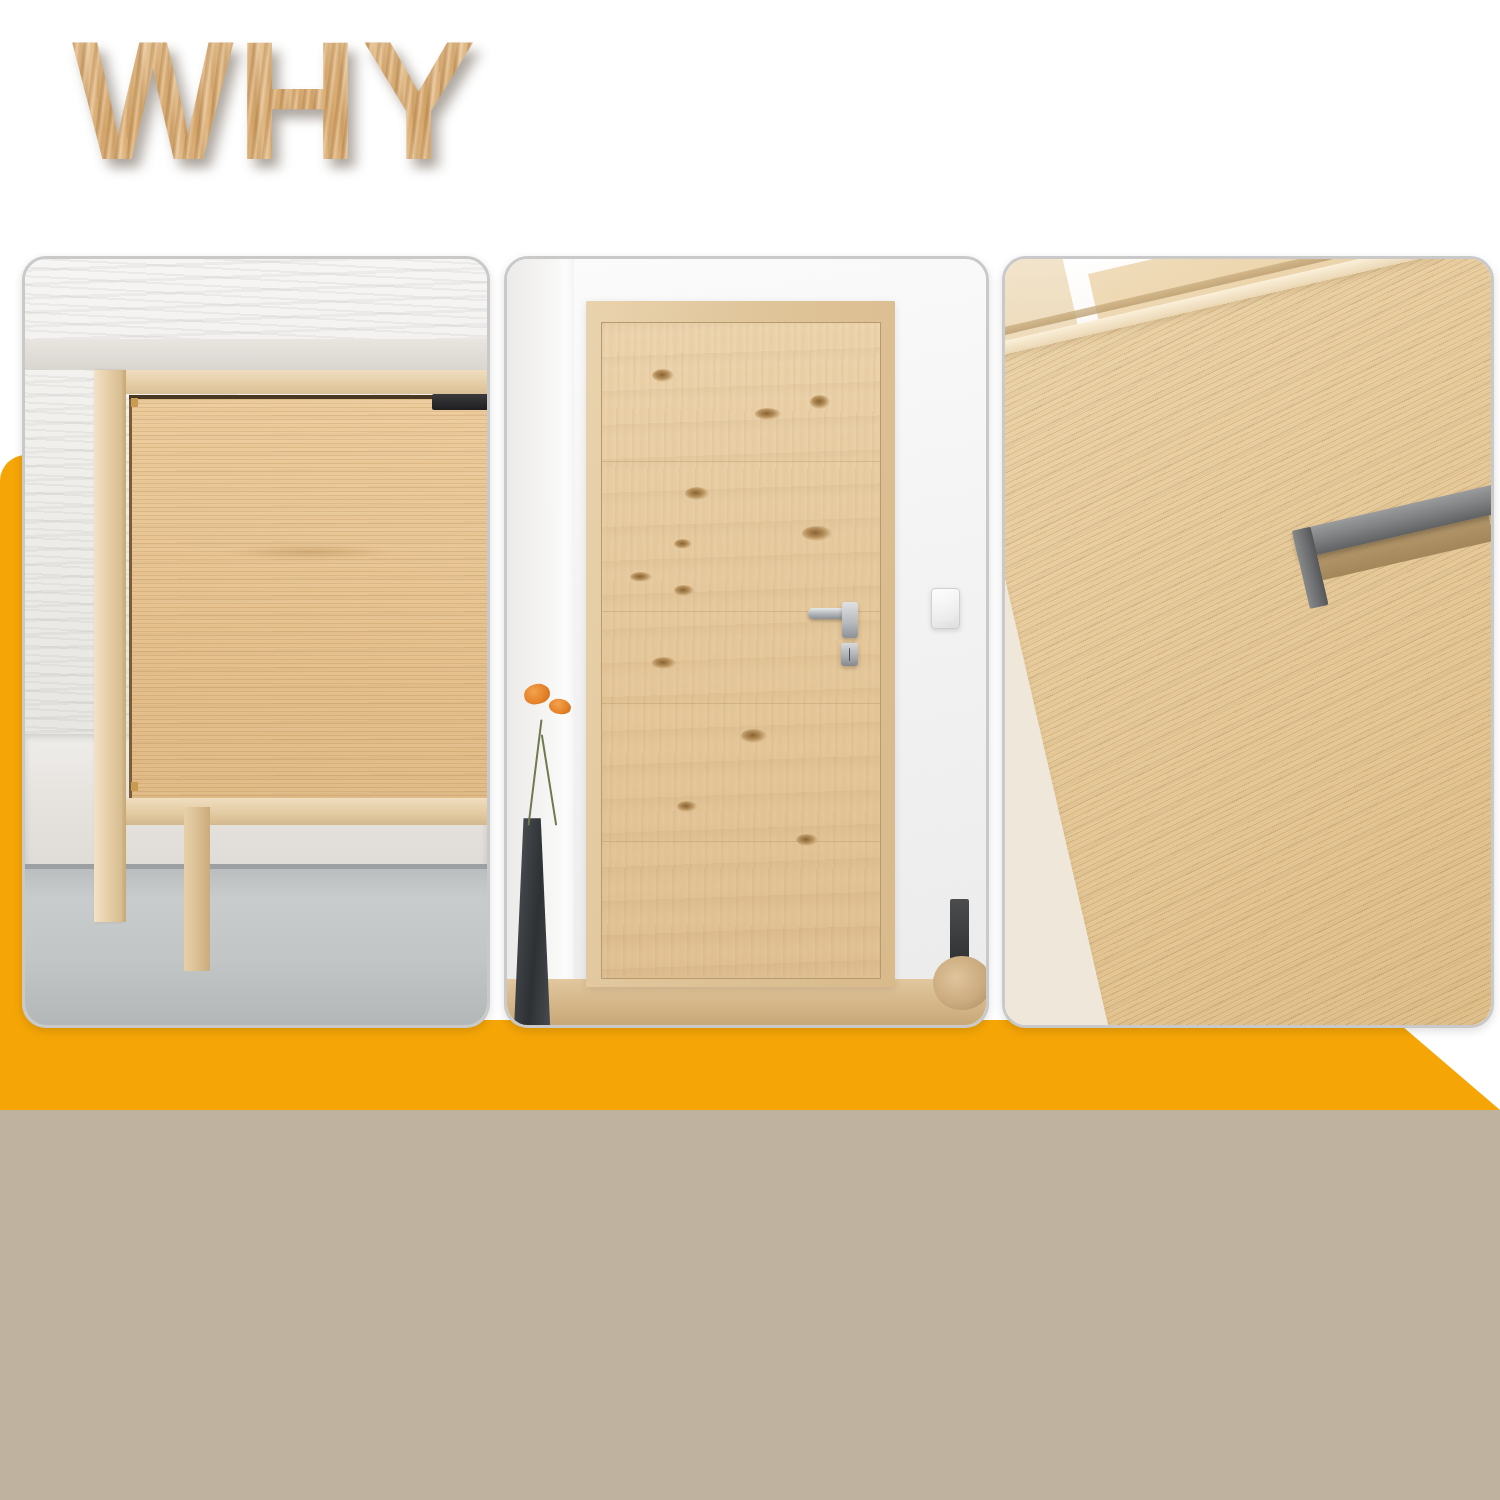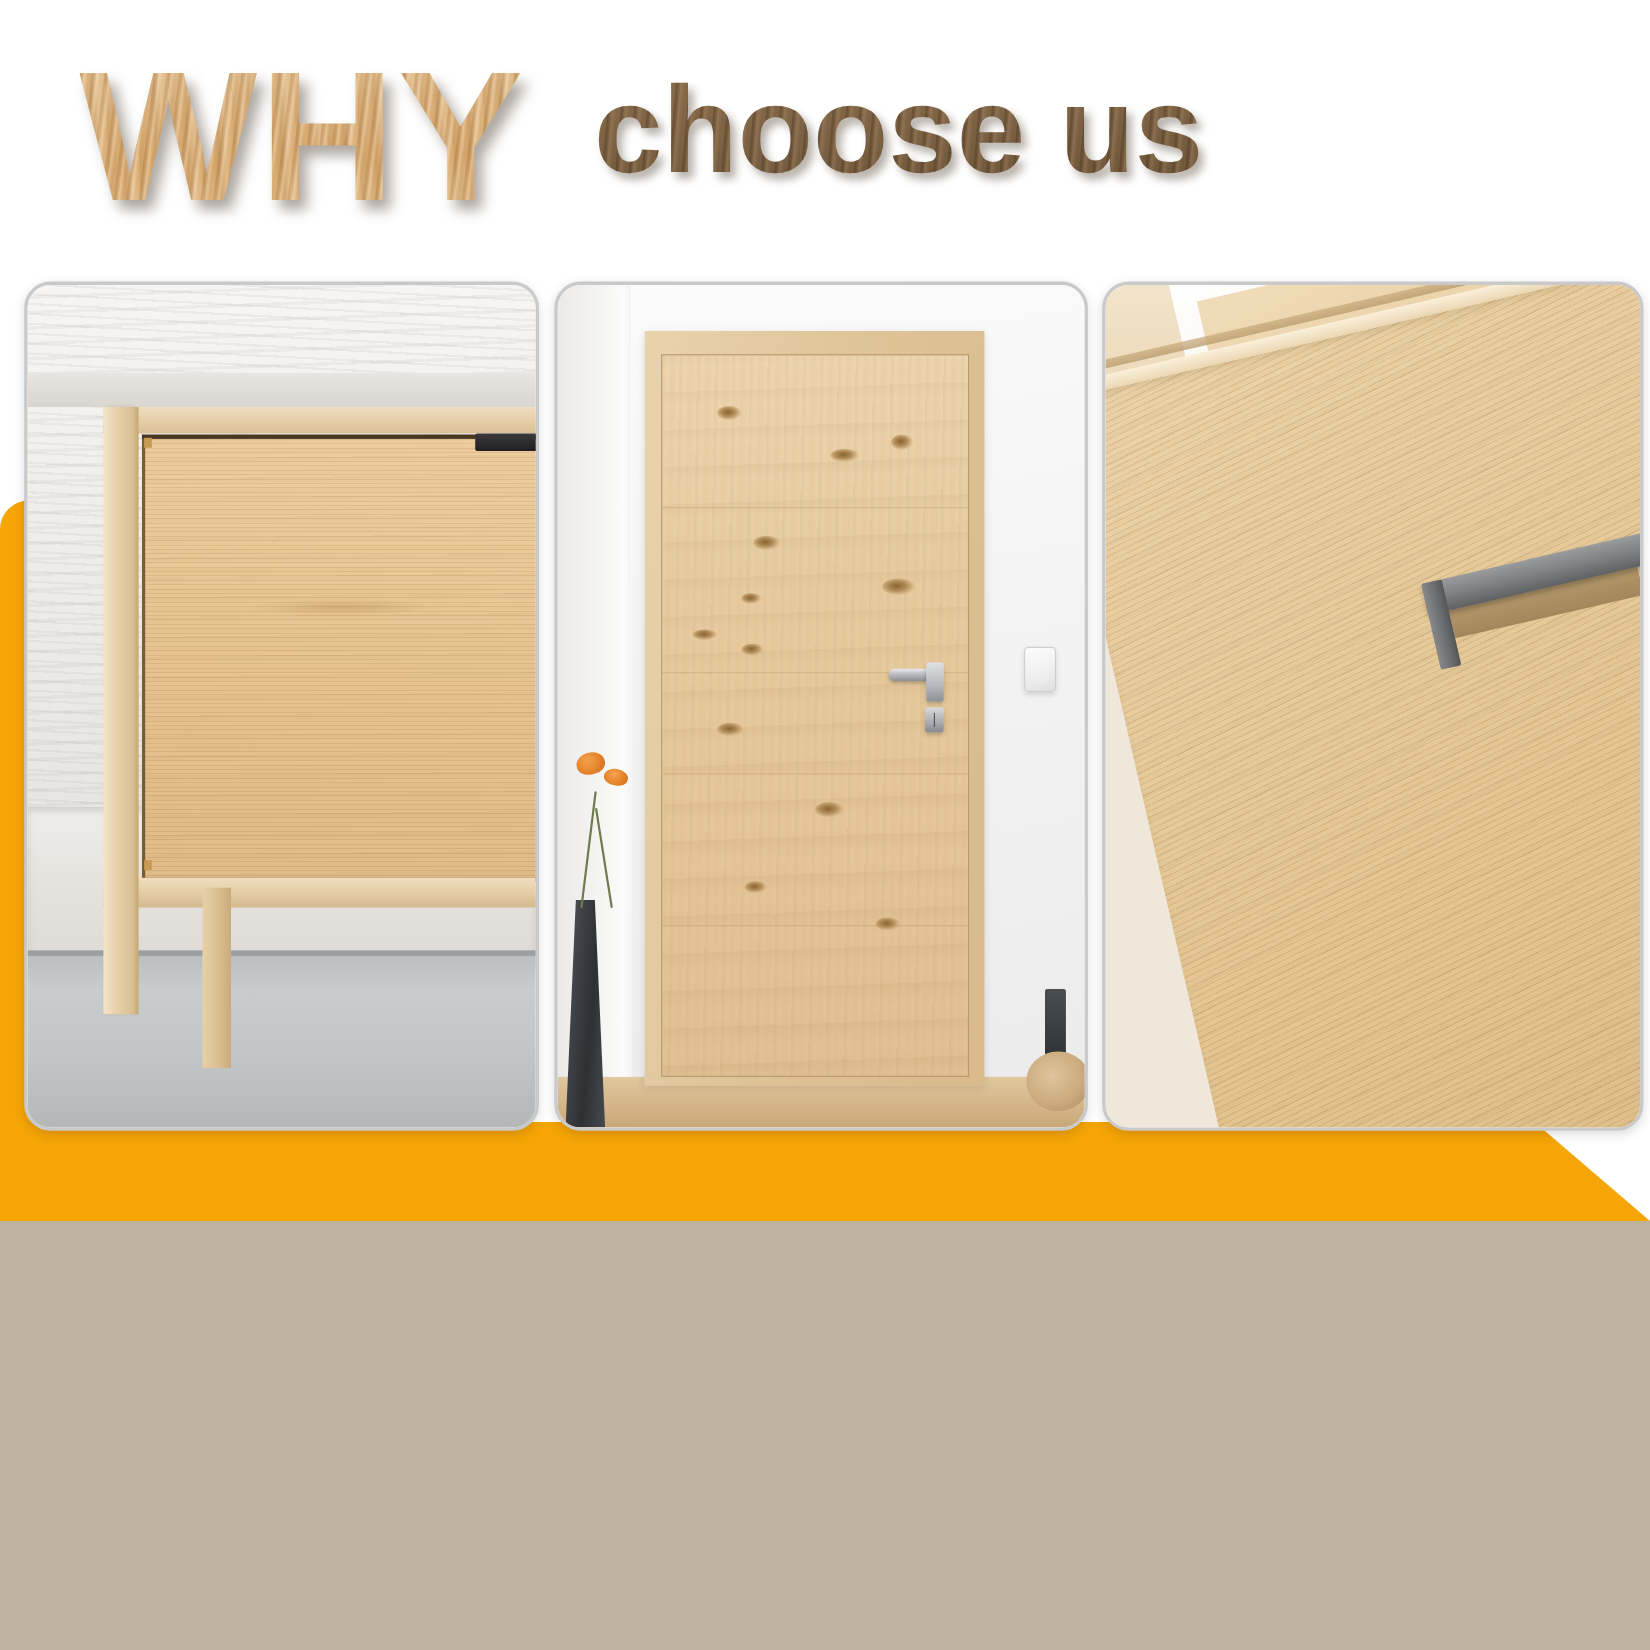--- a/index.html
+++ b/index.html
@@ -8,21 +8,21 @@
     width:1500px;height:1500px;
     background:#ffffff;
     font-family:"Liberation Sans", sans-serif;
     overflow:hidden;
     position:relative;
   }
   .canvas{position:relative;width:1500px;height:1500px;overflow:hidden;background:#fff;}
 
   
   .header{position:absolute;left:0;top:0;width:1500px;height:250px;}
-  .title-wrap{position:absolute;left:72px;top:42px;display:flex;align-items:center;}
+  .title-wrap{position:absolute;left:72px;top:19px;display:flex;align-items:flex-start;}
 
   .why{
     font-family:"Liberation Sans", sans-serif;
     font-weight:bold;
     font-size:168px;
     line-height:0.98;
     letter-spacing:2px;
     transform:scaleX(1.02);
     transform-origin:left bottom;
     color:#d6a96b;
@@ -257,21 +257,20 @@
   }
 </style>
 </head>
 <body>
 
 <div class="canvas">
 
   <div class="header">
     <div class="title-wrap">
       <span class="why">WHY</span>
-      <span class="choose">choose us</span>
     </div>
   </div>
 
   <div class="accent-vert"></div>
   <div class="accent-horz"></div>
 
   <div class="cards">
 
     <div class="card" id="card1">
       <div class="photo">

